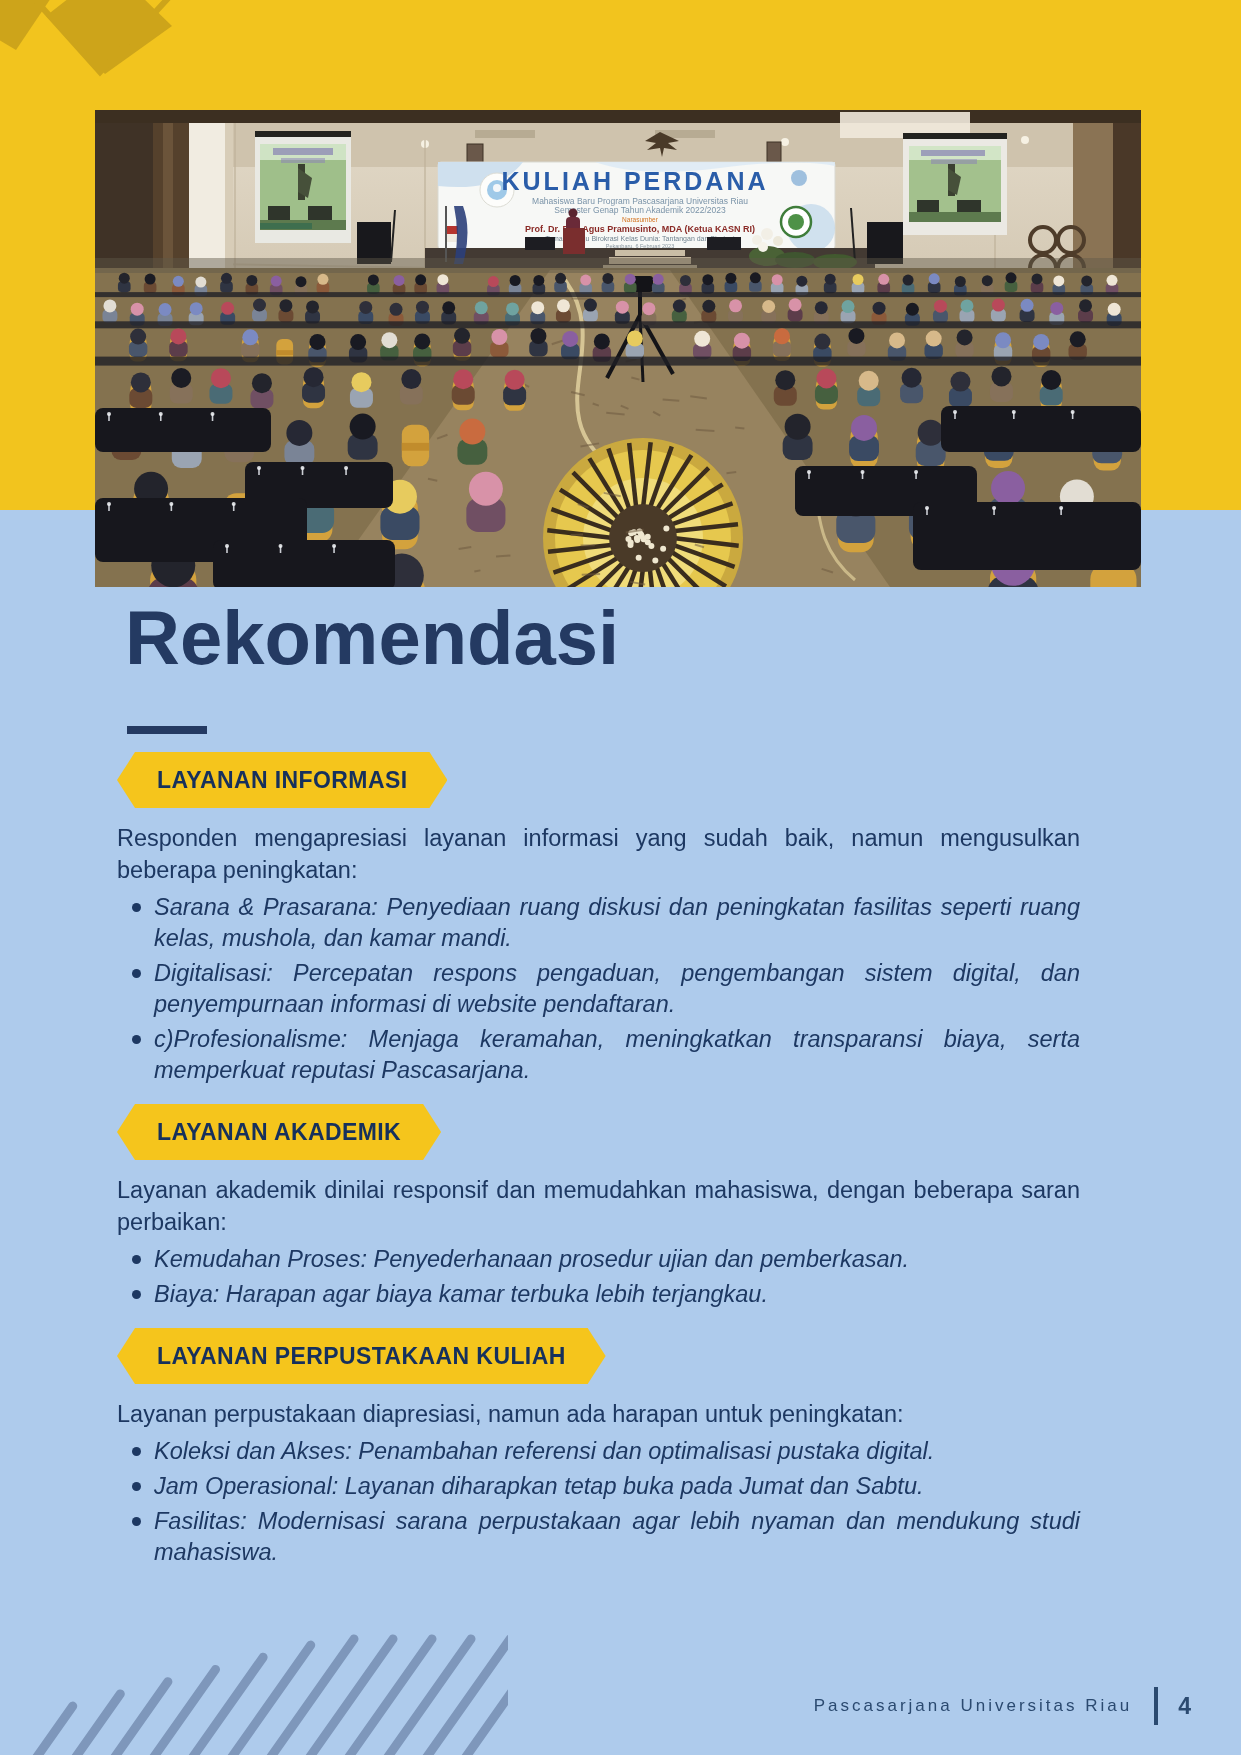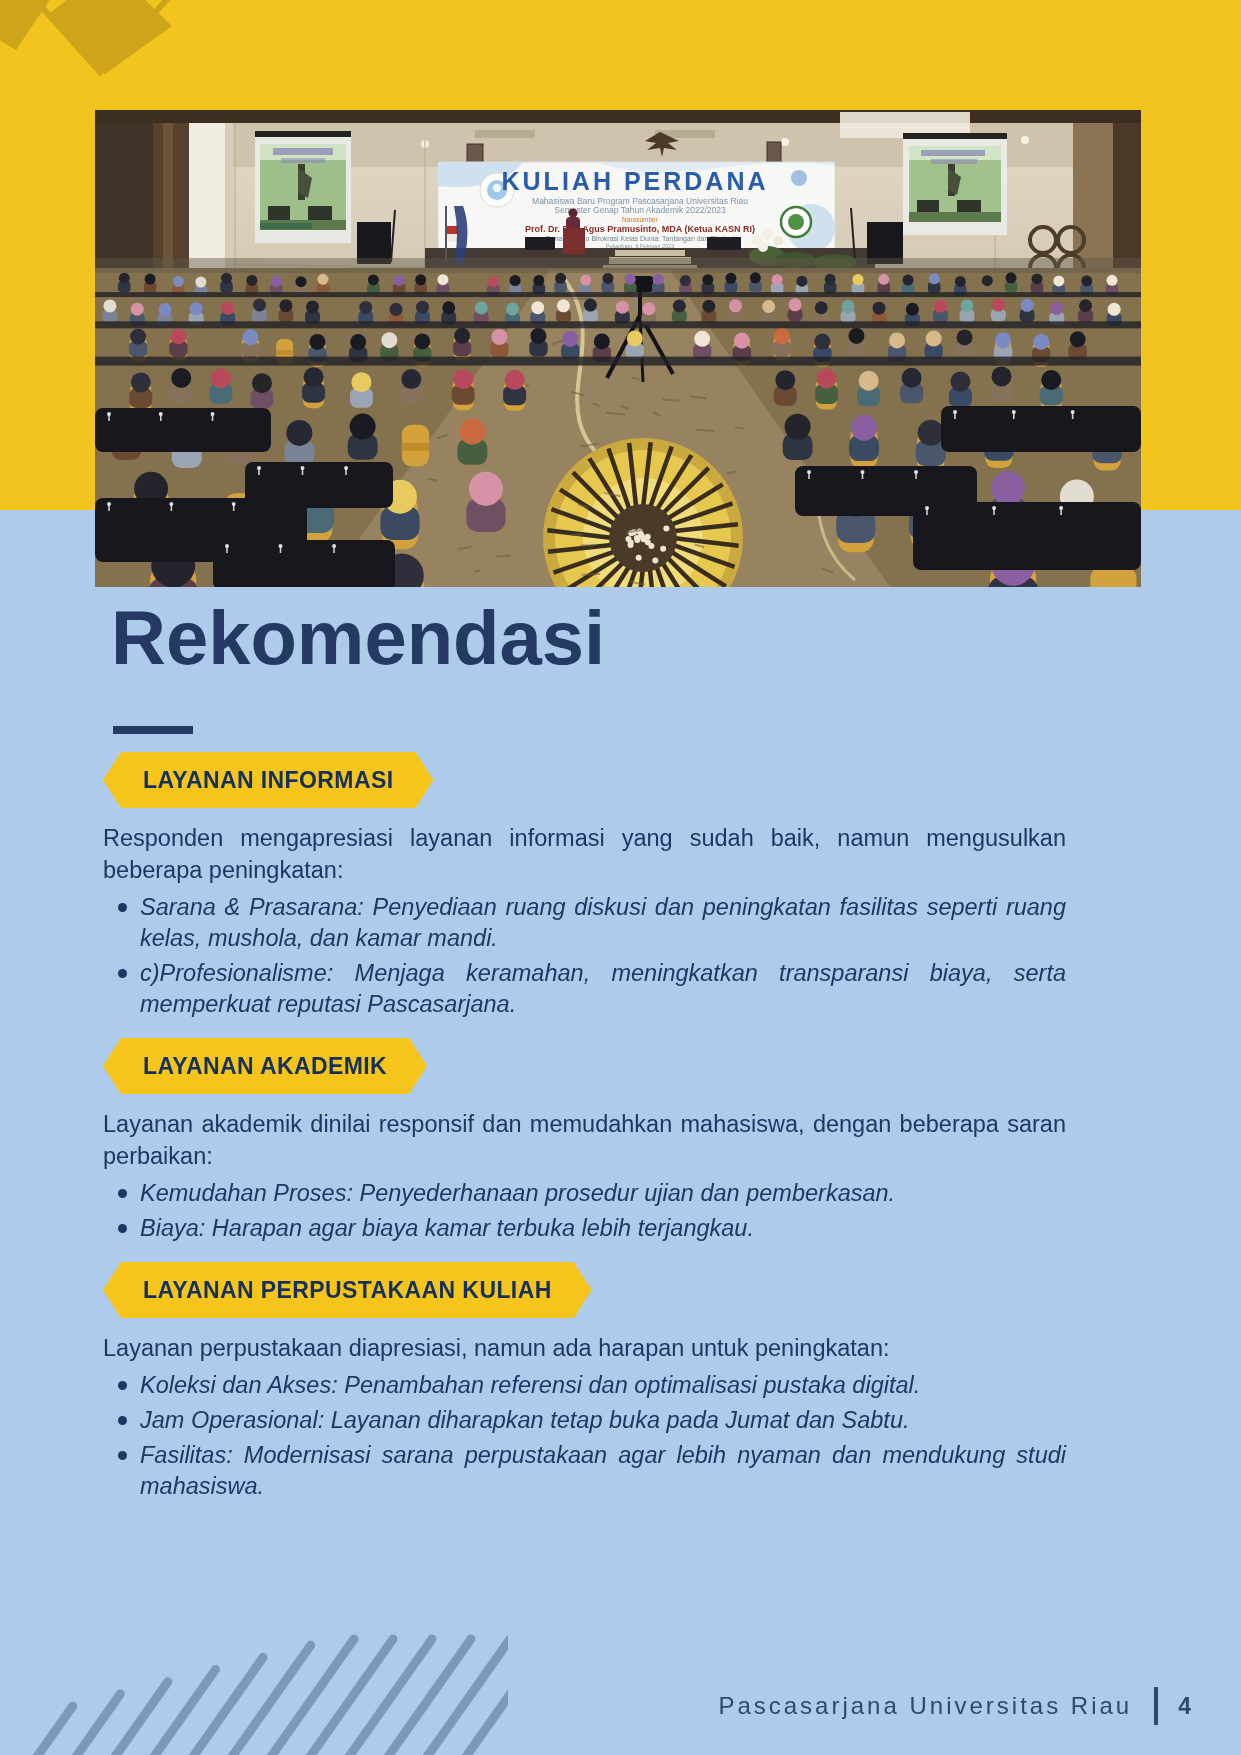--- a/index.html
+++ b/index.html
@@ -2,34 +2,34 @@
 <html><head>
 <meta charset="utf-8">
 <style>
   html,body{margin:0;padding:0;background:#9a9a9a;}
   .page{position:relative;width:1241px;height:1755px;background:#aecbec;overflow:hidden;
         font-family:"Liberation Sans",sans-serif;}
   .band{position:absolute;left:0;top:0;width:100%;height:510px;background:#f2c41e;}
   .chev{position:absolute;left:0;top:0;}
   .photo{position:absolute;left:95px;top:110px;width:1046px;height:477px;margin:0;border-radius:17px;}
   .photo svg{display:block;width:100%;height:100%;}
-  .content{position:absolute;left:103px;top:595px;width:963px;color:#1d3862;}
+  .content{position:absolute;left:117px;top:595px;width:963px;color:#1d3862;}
   .content h1{margin:0 0 0 8px;font-size:76px;line-height:1.12;font-weight:bold;color:#243a62;}
   .rule{width:80px;height:8px;background:#243a62;margin:46px 0 0 10px;}
   section{margin-top:8px;}
   .badge{display:inline-flex;align-items:center;margin-top:10px;height:56px;padding:0 40px;
          background:#f5c51c;color:#16305c;font-size:23px;font-weight:bold;letter-spacing:.4px;
          clip-path:polygon(18px 0,calc(100% - 18px) 0,100% 50%,calc(100% - 18px) 100%,18px 100%,0 50%);}
   .intro{margin:14px 0 0;font-size:23.5px;line-height:32px;text-align:justify;}
   .content ul{list-style:none;margin:6px 0 0;padding:0;}
   .content li{position:relative;padding-left:37px;margin-top:4px;font-size:23.5px;line-height:31px;text-align:justify;font-style:italic;}
   .content li::before{content:"";position:absolute;left:15px;top:11px;width:9px;height:9px;border-radius:50%;background:#1d3862;}
   .stripes{position:absolute;left:28px;bottom:0;}
   .footer{position:absolute;right:50px;bottom:30px;display:flex;align-items:center;color:#2b4a70;}
-  .ftext{font-size:24px;letter-spacing:3px;}
+  .ftext{font-size:17px;letter-spacing:3px;}
   .fbar{width:4px;height:38px;background:#2b4a70;margin:0 20px 0 22px;}
   .fnum{font-size:23px;font-weight:bold;}
 </style>
 </head>
 <body>
 
 <div class="page">
 
   <div class="band">
     <svg class="chev" width="220" height="100">
@@ -722,20 +722,21 @@
 
   <main class="content">
     <h1>Rekomendasi</h1>
     <div class="rule"></div>
 
     <section>
       <div class="badge">LAYANAN INFORMASI</div>
       <p class="intro">Responden mengapresiasi layanan informasi yang sudah baik, namun mengusulkan beberapa peningkatan:</p>
       <ul>
         <li>Sarana &amp; Prasarana: Penyediaan ruang diskusi dan peningkatan fasilitas seperti ruang kelas, mushola, dan kamar mandi.</li>
+        <li>Digitalisasi: Percepatan respons pengaduan, pengembangan sistem digital, dan penyempurnaan informasi di website pendaftaran.</li>
         <li>c)Profesionalisme: Menjaga keramahan, meningkatkan transparansi biaya, serta memperkuat reputasi Pascasarjana.</li>
       </ul>
     </section>
 
     <section>
       <div class="badge">LAYANAN AKADEMIK</div>
       <p class="intro">Layanan akademik dinilai responsif dan memudahkan mahasiswa, dengan beberapa saran perbaikan:</p>
       <ul>
         <li>Kemudahan Proses: Penyederhanaan prosedur ujian dan pemberkasan.</li>
         <li>Biaya: Harapan agar biaya kamar terbuka lebih terjangkau.</li>

